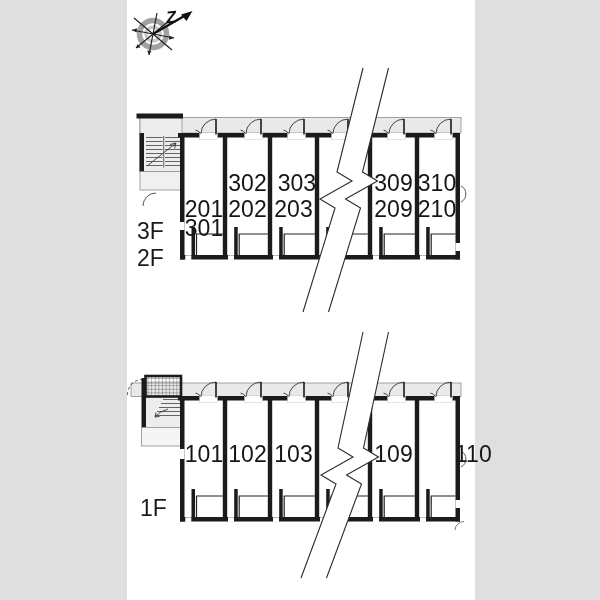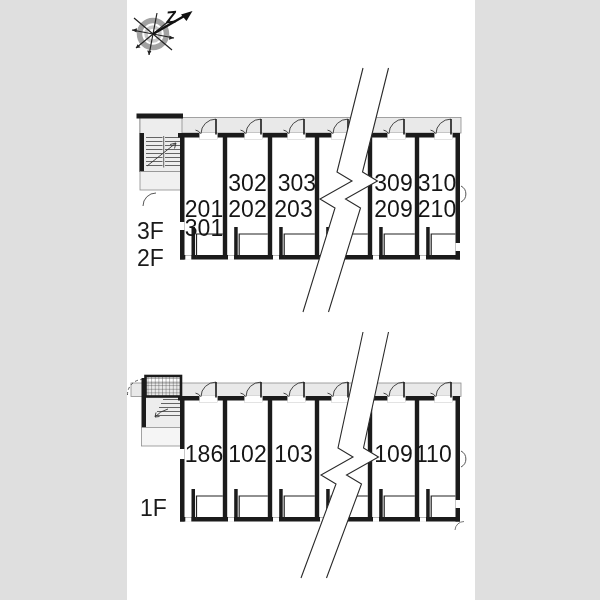--- a/index.html
+++ b/index.html
@@ -239,18 +239,18 @@
   <div class="lbl" style="left:182px;top:197px;width:44px;">201</div>
   <div class="lbl" style="left:225px;top:171px;width:45px;">302</div>
   <div class="lbl" style="left:225px;top:197px;width:45px;">202</div>
   <div class="lbl" style="left:271px;top:171px;width:45px;text-align:right;">303</div>
   <div class="lbl" style="left:271px;top:197px;width:45px;">203</div>
   <div class="lbl" style="left:371px;top:171px;width:45px;">309</div>
   <div class="lbl" style="left:371px;top:197px;width:45px;">209</div>
   <div class="lbl" style="left:415px;top:171px;width:44px;">310</div>
   <div class="lbl" style="left:415px;top:197px;width:44px;">210</div>
 
-  <div class="lbl" style="left:182px;top:442px;width:44px;">186</div>
+  <div class="lbl" style="left:182px;top:442px;width:44px;">101</div>
   <div class="lbl" style="left:225px;top:442px;width:45px;">102</div>
   <div class="lbl" style="left:271px;top:442px;width:45px;">103</div>
   <div class="lbl" style="left:371px;top:442px;width:45px;">109</div>
-  <div class="lbl" style="left:415px;top:442px;width:28px;">110</div>
+  <div class="lbl" style="left:415px;top:442px;width:28px;padding-left:40px;">110</div>
 </div>
 
 </body></html>

